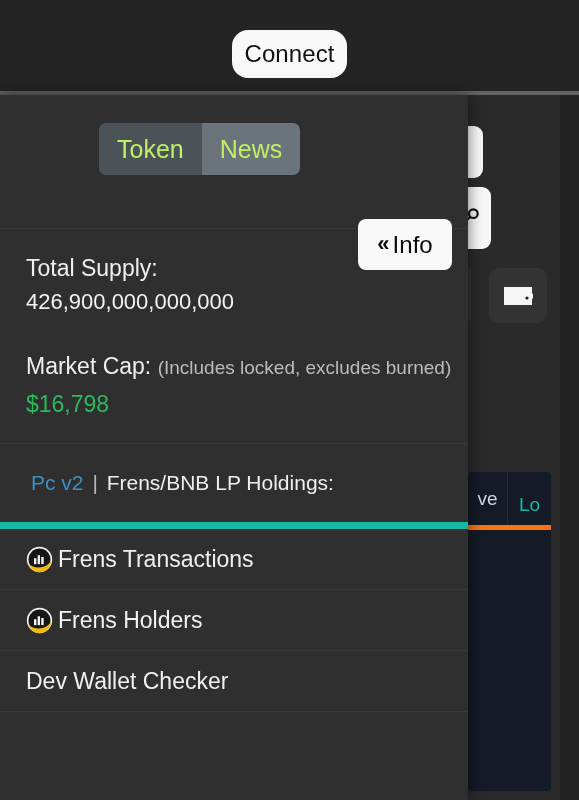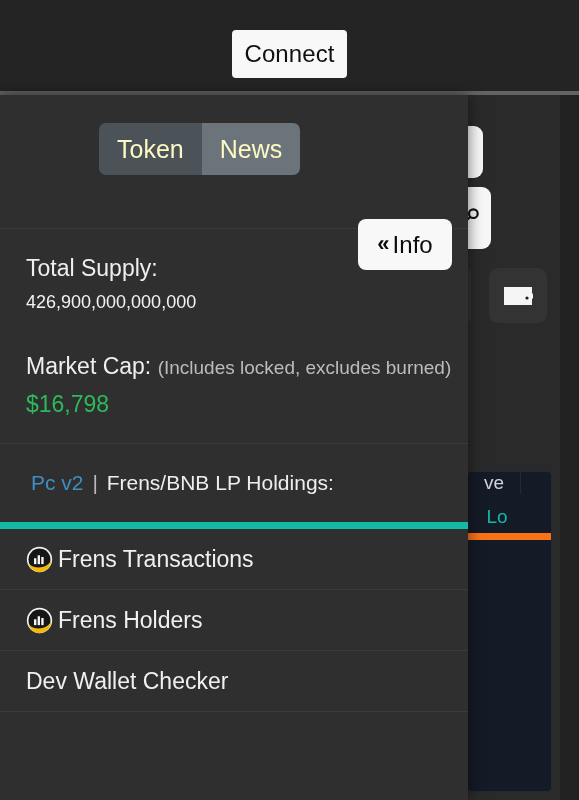--- a/index.html
+++ b/index.html
@@ -94,25 +94,24 @@
     width: 85px;
     bottom: 8px;
     background: #141a26;
     border-radius: 5px;
     border: 1px solid #222a38;
     box-sizing: border-box;
   }
   .bg-navy-tabs {
     position: absolute;
     left: 0; top: 0; right: 0;
-    height: 68px;
-    display: flex;
-    border-bottom: 7px solid #f97316;
+    height: 58px;
+    display: flex;
+    border-bottom: 5px solid #f97316;
     box-sizing: border-box;
-    flex-direction: column;
   }
   .bg-navy-tab {
     display: flex;
     align-items: center;
     justify-content: center;
     font-size: 19px;
     color: #cfd4de;
     padding: 0 6px;
   }
   .bg-navy-tab.t1 { width: 40px; border-right: 1px solid #222a38; }
@@ -147,21 +146,21 @@
   }
   .connect-btn {
     position: absolute;
     left: 232px;
     top: 30px;
     width: 115px;
     height: 48px;
     background: #f8f8f8;
     color: #101010;
     border: none;
-    border-radius: 4px;
+    border-radius: 16px;
     font-family: "Liberation Sans", sans-serif;
     font-size: 24px;
     line-height: 48px;
     text-align: center;
     padding: 0;
     cursor: pointer;
     letter-spacing: 0.1px;
   }
 
   
@@ -189,21 +188,21 @@
     overflow: hidden;
   }
   .seg {
     font-family: "Liberation Sans", sans-serif;
     font-size: 25px;
     border: none;
     padding: 0 18px;
     height: 52px;
     line-height: 52px;
     cursor: pointer;
-    color: #fef9c3;
+    color: #bef264;
     background: #4b5258;
   }
   .seg.active { background: #6b737b; }
 
   .info-btn {
     position: absolute;
     left: 358px;
     top: 124px;
     width: 94px;
     height: 51px;
@@ -232,21 +231,21 @@
   .stats {
     padding: 22px 0 22px 26px;
     border-bottom: 1px solid #3a3a3a;
   }
   .stat-label {
     font-size: 23px;
     color: #efefef;
     line-height: 34px;
   }
   .stat-value {
-    font-size: 18px;
+    font-size: 22px;
     color: #f2f2f2;
     line-height: 34px;
   }
   .stat-gap { height: 30px; }
   .stat-note {
     font-size: 19px;
     color: #bcbcbc;
     text-align: center;
   }
   .stat-money {

